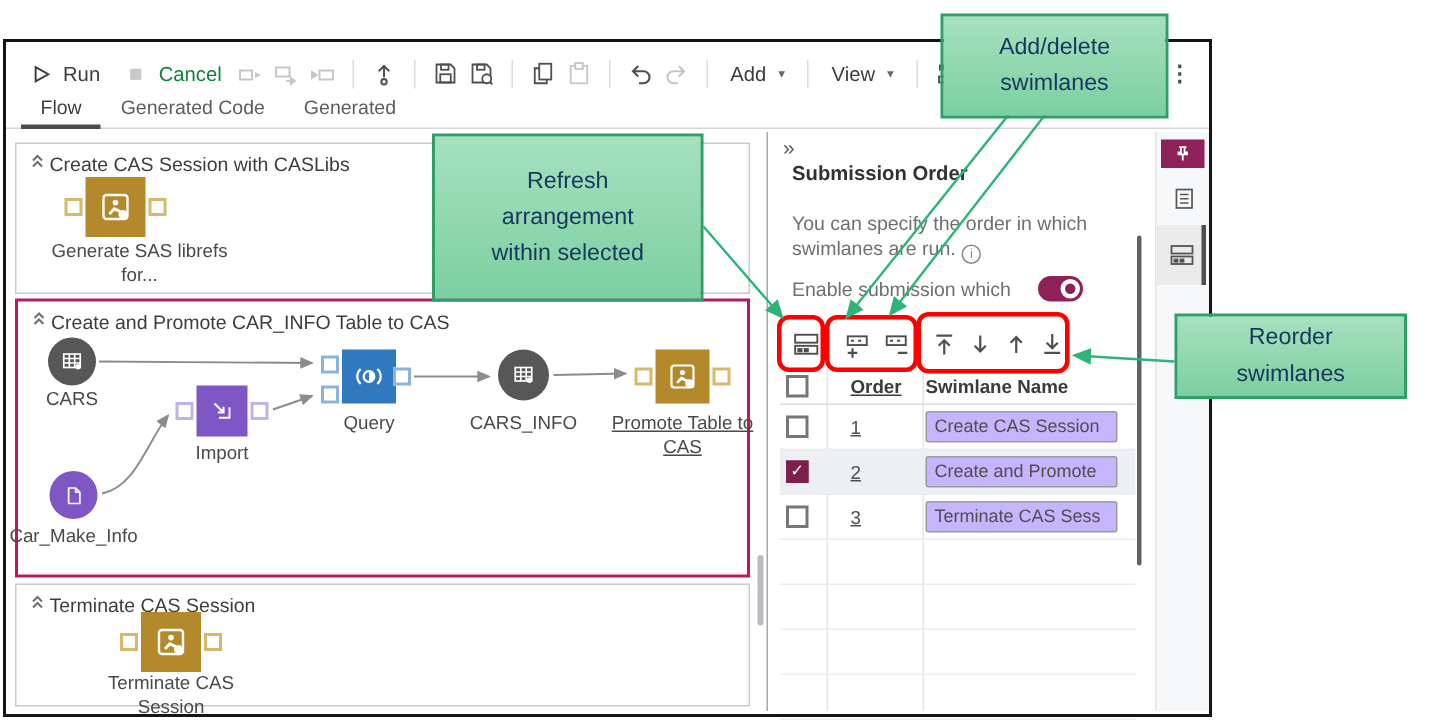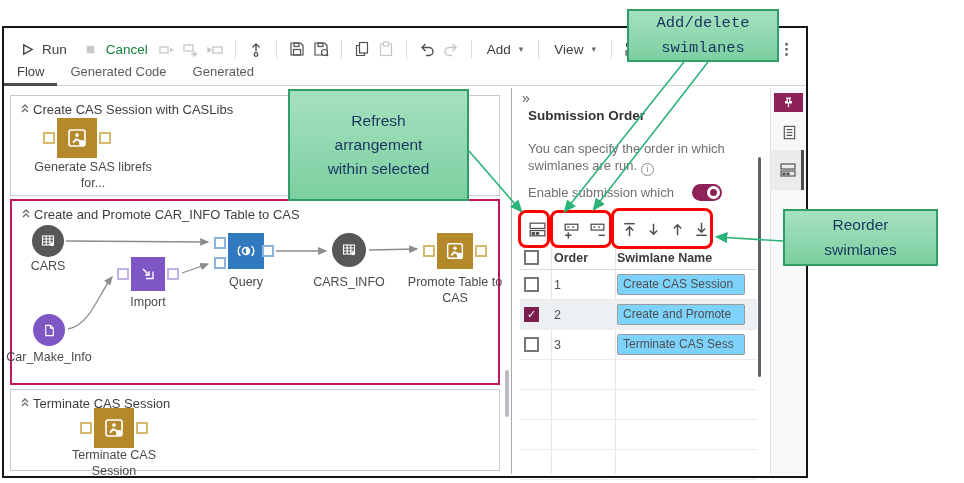--- a/index.html
+++ b/index.html
@@ -14,21 +14,21 @@
   .tbtn{display:flex;align-items:center;gap:5px;padding:2px 5px;color:#3d3d3d;font-size:13.5px;cursor:default;}
   .tbtn.dis{color:#15803d;}
   .ic{width:20px;height:20px;display:inline-flex;align-items:center;justify-content:center;color:#4f4f4f;}
   .ic.dis{color:#c6c6c6;}
   .ic svg{display:block;}
   .sep{width:1px;height:19px;background:#dcdcdc;margin:0 6px;}
   .caret{font-size:9px;color:#6a6a6a;margin-left:3px;}
   #kebab{margin-left:auto;font-size:15px;color:#4f4f4f;font-weight:bold;letter-spacing:0;padding:0 6px;}
 
   
-  #tabbar{position:absolute;left:0;top:36px;right:0;height:22px;display:flex;border-bottom:1px solid #d6d6d6;}
+  #tabbar{position:absolute;left:0;top:36px;right:0;height:22px;display:flex;padding-left:10px;border-bottom:1px solid #d6d6d6;}
   .tab{padding:0 13px;font-size:13px;color:#5c5c5c;display:flex;align-items:flex-start;height:22px;border-bottom:3px solid transparent;}
   .tab.active{color:#3f3f3f;border-bottom-color:#4d4d4d;}
 
   
   #canvas{position:absolute;left:4px;top:60px;width:503px;height:386px;background:#fff;}
   .lane{position:absolute;left:2px;width:490px;background:#fff;border:1px solid #c9c9c9;}
   #lane1{top:7px;height:101px;}
   #lane2{top:111px;height:186px;border:2px solid #be185d;}
   #lane3{top:301px;height:82px;}
   .lane-head{position:absolute;left:9px;top:4px;display:flex;align-items:center;gap:3px;}
@@ -58,47 +58,47 @@
   #toggle{margin-left:18px;width:30px;height:17px;border-radius:9px;background:#8e2157;position:relative;}
   #toggle .knob{position:absolute;right:2px;top:2px;width:13px;height:13px;border-radius:50%;background:#8e2157;border:3px solid #fff;}
   #ptools{position:absolute;left:0;top:126px;width:258px;height:34px;}
   .pt{position:absolute;top:4px;width:22px;height:22px;display:flex;align-items:center;justify-content:center;color:#4f4f4f;}
 
   
   #ptable{position:absolute;left:8px;top:158px;width:237px;}
   .trow{display:flex;align-items:center;height:30px;border-bottom:1px solid #ececec;}
   .trow.head{height:24px;border-bottom:1px solid #d9d9d9;}
   .c1{width:31px;display:flex;align-items:center;justify-content:flex-start;padding-left:4px;align-self:stretch;}
-  .c2{width:64px;font-size:12.5px;color:#4f4f4f;padding-left:3px;align-self:stretch;display:flex;align-items:center;}
+  .c2{width:64px;font-size:12.5px;color:#4f4f4f;padding-left:16px;align-self:stretch;display:flex;align-items:center;text-decoration:underline;}
   .c3{width:142px;font-size:12.5px;color:#4f4f4f;padding-left:2px;align-self:stretch;display:flex;align-items:center;}
   .head .c2,.head .c3{font-weight:bold;color:#3b3b3b;font-size:12.5px;}
   .cb{width:15px;height:15px;border:2px solid #767676;background:#fff;display:flex;align-items:center;justify-content:center;}
   .cb.on{background:#7c1f4e;border-color:#7c1f4e;color:#fff;font-size:11px;line-height:1;}
   .trow.sel{background:#edf0f3;}
-  .namebox{width:128px;height:21px;border:1px solid #9b9b9b;border-radius:2px;background:#7dd3fc;font-size:12px;color:#4f4f4f;padding:0 5px;line-height:19px;white-space:nowrap;overflow:hidden;}
+  .namebox{width:128px;height:21px;border:1px solid #9b9b9b;border-radius:2px;background:#c4b5fd;font-size:12px;color:#4f4f4f;padding:0 5px;line-height:19px;white-space:nowrap;overflow:hidden;}
   #colsep1{position:absolute;left:39px;top:158px;width:1px;height:228px;background:#e6e6e6;}
   #colsep2{position:absolute;left:103px;top:158px;width:1px;height:228px;background:#e6e6e6;}
   #pscroll{position:absolute;left:246px;top:69px;width:3px;height:220px;background:#5f6368;border-radius:2px;}
   #cscroll{position:absolute;left:501px;top:342px;width:4px;height:47px;background:#b9bdc2;border-radius:2px;}
 
   
   #rail{position:absolute;left:766px;top:60px;width:36px;height:386px;background:#f7f8fa;border-left:1px solid #e3e3e3;}
   #pinbtn{position:absolute;left:3px;top:5px;width:29px;height:19px;background:#8e2157;display:flex;align-items:center;justify-content:center;color:#fff;}
   #propbtn{position:absolute;left:6px;top:32px;width:24px;height:24px;display:flex;align-items:center;justify-content:center;color:#555;}
   #swimtile{position:absolute;left:0px;top:62px;width:33px;height:40px;background:#ebebeb;display:flex;align-items:center;justify-content:center;color:#555;}
   #swimtile .indicator{position:absolute;right:0;top:0;width:3px;height:40px;background:#4f4f4f;}
 
   
   .hl{position:absolute;border:3px solid #fe0000;border-radius:8px;z-index:30;}
   #hl1{left:518px;top:210px;width:32px;height:38px;}
   #hl2{left:550px;top:210px;width:62px;height:38px;}
   #hl3{left:611px;top:208px;width:102px;height:41px;}
   #green-overlay{position:absolute;left:0;top:0;width:964px;height:483px;pointer-events:none;z-index:40;}
   .callout{position:absolute;background:linear-gradient(#a6e1bf,#7ccfa1);border:2px solid #2f9e68;color:#17365d;font-size:15.5px;line-height:1.55;text-align:center;display:flex;flex-direction:column;align-items:center;justify-content:center;z-index:50;}
-  #c1{left:627px;top:9px;width:152px;height:53px;font-family:Liberation Mono, monospace;}
+  #c1{left:627px;top:9px;width:152px;height:70px;}
   #c2{left:288px;top:89px;width:181px;height:112px;}
   #c3{left:783px;top:209px;width:155px;height:57px;}
 </style>
 </head>
 <body>
 
 <div id="stage">
 
   <div id="win">
 
@@ -316,21 +316,21 @@
         <div class="port" style="left:411px;top:44px;"></div>
         <div class="node-sq gold" style="left:425px;top:32px;width:36px;height:36px;">
           <svg width="22" height="22" viewBox="0 0 18 18" stroke="#fff" fill="none" stroke-width="1.2">
               <rect x="3" y="3" width="12" height="12" rx="1.5"></rect>
               <circle cx="9" cy="6.8" r="1.4" fill="#fff" stroke="none"></circle>
               <path d="M6,12.5 l2.4,-2.6 3,1.4" stroke-width="1.5"></path>
               <circle cx="12.7" cy="12.7" r="2.2" fill="#fff" stroke="none"></circle>
             </svg>
         </div>
         <div class="port" style="left:463px;top:44px;"></div>
-        <div class="nlabel" style="left:393px;top:74px;width:100px;">Promote Table to CAS</div>
+        <div class="nlabel" style="left:393px;top:74px;width:100px;text-decoration:underline;">Promote Table to CAS</div>
 
         <div class="node-ci purple" style="left:21px;top:113px;width:32px;height:32px;">
           <svg width="15" height="15" viewBox="0 0 16 16" stroke="#fff" fill="none" stroke-width="1.2">
               <path d="M4,2.5 h5 l3,3 V13.5 H4 z"></path>
               <path d="M9,2.5 V5.5 H12"></path>
             </svg>
         </div>
         <div class="nlabel" style="left:-16px;top:149px;width:106px;">Car_Make_Info</div>
       </div>
 

